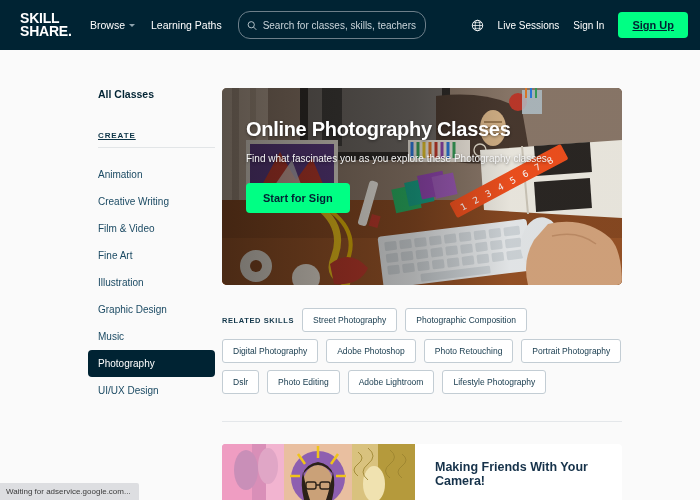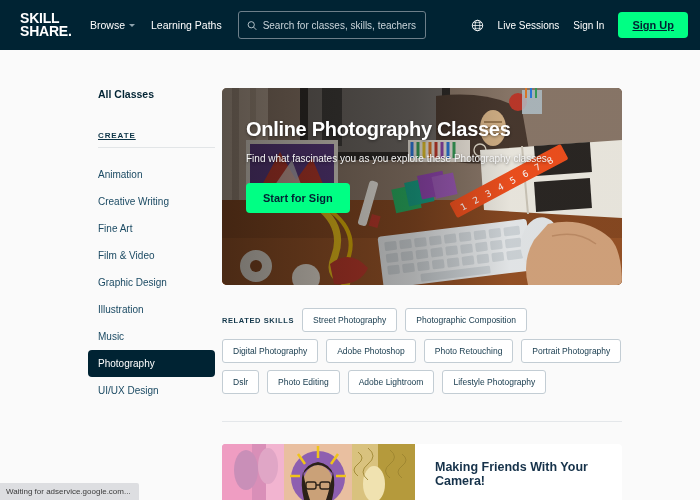--- a/index.html
+++ b/index.html
@@ -54,21 +54,21 @@
     border-right: 3px solid transparent;
     border-top: 3px solid #8fa3ad;
     display: inline-block;
   }
 
   .search-wrap {
     margin-left: 16px;
     width: 188px;
     height: 28px;
     border: 1px solid #6d7f8a;
-    border-radius: 3px;
+    border-radius: 12px;
     display: flex;
     align-items: center;
     padding: 0 8px;
     gap: 6px;
     background: transparent;
   }
   .search-input {
     border: none; outline: none; background: transparent;
     color: #DDE5E9;
     font-size: 10px;
@@ -311,24 +311,24 @@
 </div>
 
 <div class="page">
 
   <div class="sidebar">
     <div class="side-all">All Classes</div>
     <div class="side-head">CREATE</div>
     <div id="side-items">
         <div class="side-item">Animation</div>
         <div class="side-item">Creative Writing</div>
+        <div class="side-item">Film &amp; Video</div>
         <div class="side-item">Fine Art</div>
-        <div class="side-item">Film &amp; Video</div>
+        <div class="side-item">Illustration</div>
         <div class="side-item">Graphic Design</div>
-        <div class="side-item">Illustration</div>
         <div class="side-item">Music</div>
         <div class="side-item active">Photography</div>
         <div class="side-item">UI/UX Design</div>
       </div>
   </div>
 
   <div class="main">
 
     <div class="hero">
       <svg class="hero-art" viewBox="0 0 400 197" preserveAspectRatio="none">

